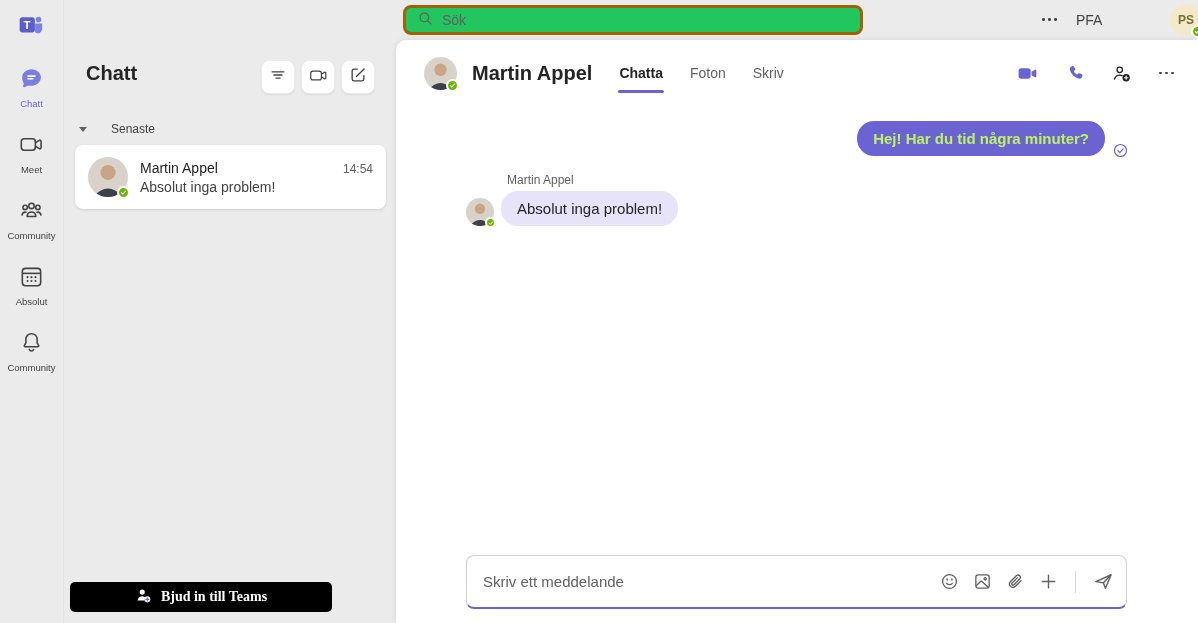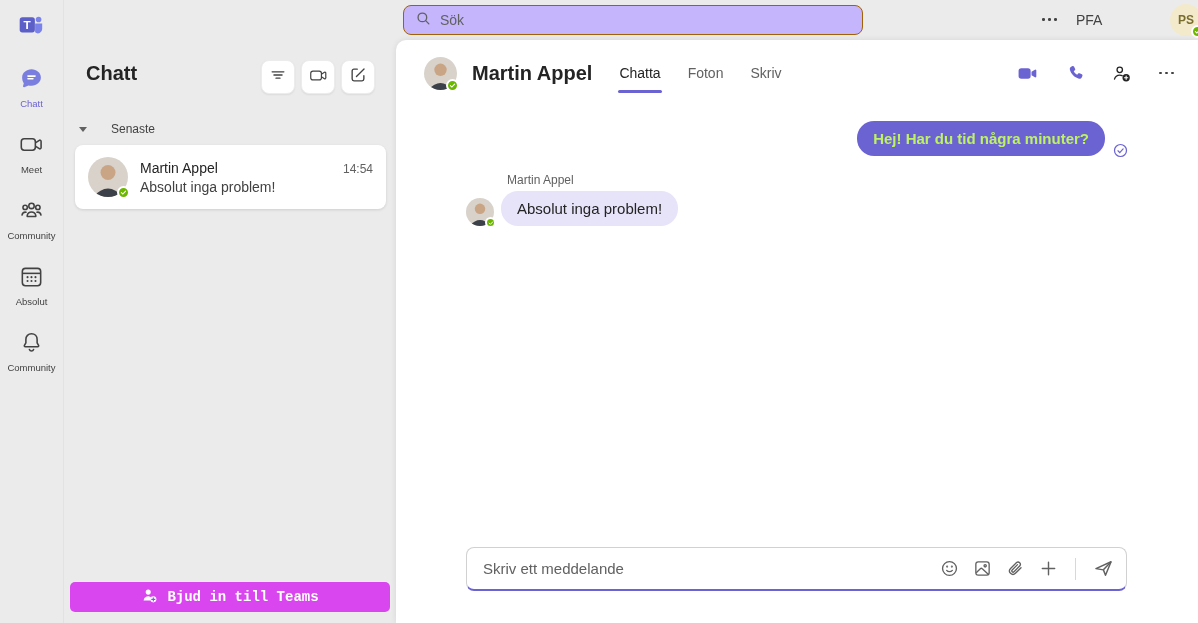--- a/index.html
+++ b/index.html
@@ -10,22 +10,22 @@
   
   .rail { position:absolute; left:0; top:0; width:64px; height:100%;
           border-right:1px solid #e2e2e2; display:flex; flex-direction:column; align-items:center; }
   .rail-logo { margin-top:11px; margin-bottom:24px; }
   .rail-item { display:flex; flex-direction:column; align-items:center; gap:3px;
                margin-bottom:23px; cursor:pointer; }
   .rail-item .lbl { font-size:9.5px; color:#424242; }
   .rail-item.active .lbl { color:#6C63D2; }
 
   
-  .search { position:absolute; left:403px; top:5px; width:460px; height:30px; background:#c4b5fd;
-            border:1px solid #a16207; border-radius:8px; display:flex; align-items:center;
+  .search { position:absolute; left:403px; top:5px; width:460px; height:30px; background:#22c55e;
+            border:3px solid #a16207; border-radius:8px; display:flex; align-items:center;
             gap:9px; padding:0 12px; }
   .search input { flex:1; border:none; outline:none; background:transparent; font-size:14px;
                   color:#242424; font-family:inherit; }
   ::placeholder { color:#616161; opacity:1; }
   .dots { display:flex; gap:3.5px; align-items:center; }
   .dots i { width:2.6px; height:2.6px; border-radius:50%; background:#424242; }
   .topbar-more { position:absolute; left:1042px; top:18px; cursor:pointer; }
   .pfa { position:absolute; left:1076px; top:12px; font-size:14px; color:#424242; cursor:pointer; }
   .avatar-ps { position:absolute; left:1170px; top:4px; width:32px; height:32px; border-radius:50%;
                background:#F2EACB; color:#7A6E2F; display:flex; align-items:center; justify-content:center;
@@ -43,57 +43,57 @@
   .caret { width:0; height:0; border-left:4px solid transparent; border-right:4px solid transparent;
            border-top:5px solid #616161; }
   .chat-card { position:absolute; left:11px; top:145px; width:311px; height:64px; background:#fff;
                border-radius:8px; box-shadow:0 1px 3px rgba(0,0,0,.12); display:flex; align-items:center;
                gap:12px; padding:0 13px; cursor:pointer; }
   .card-main { flex:1; min-width:0; }
   .card-top { display:flex; justify-content:space-between; align-items:baseline; }
   .card-name { font-size:14px; color:#242424; }
   .card-time { font-size:12px; color:#616161; }
   .card-preview { font-size:14px; color:#424242; margin-top:3px; }
-  .invite { position:absolute; left:6px; bottom:11px; width:320px; height:30px; background:#d946ef;
+  .invite { position:absolute; left:6px; bottom:11px; width:262px; height:30px; background:#000000;
             border:none; border-radius:5px; color:#fff; font-size:14px; font-weight:bold;
             display:flex; align-items:center; justify-content:center; gap:9px; cursor:pointer;
-            font-family:Liberation Mono, monospace; }
+            font-family:Liberation Serif, serif; }
 
   
   .avatar { position:relative; flex:none; }
   .avatar .ph { border-radius:50%; overflow:hidden; display:block; }
   .badge { position:absolute; right:-2px; bottom:-2px; width:13px; height:13px; border-radius:50%;
            background:#6BB700; border:2px solid #fff; display:flex; align-items:center; justify-content:center; }
   .badge svg { display:block; }
 
   
   .main { position:absolute; left:396px; top:40px; right:0; bottom:0; background:#fff;
           border-radius:10px 0 0 0; box-shadow:0 0 6px rgba(0,0,0,.09); }
   .chat-header { position:absolute; left:0; right:0; top:0; height:66px; display:flex;
                  align-items:center; padding:0 24px 0 28px; }
   .chat-name { font-size:20px; font-weight:bold; color:#242424; margin-left:15px; }
   .tabs { display:flex; gap:27px; margin-left:27px; font-size:14px; }
   .tab { position:relative; color:#616161; cursor:pointer; }
-  .tab.active { color:#242424; font-weight:normal; }
+  .tab.active { color:#242424; font-weight:bold; }
   .tab.active::after { content:""; position:absolute; left:-1px; right:-1px; bottom:-12px; height:3px;
                        border-radius:2px; background:#6C63D2; }
   .header-actions { margin-left:auto; display:flex; align-items:center; gap:27px; }
   .header-actions > span { cursor:pointer; display:flex; }
 
   .messages { position:absolute; left:0; right:0; top:66px; bottom:92px; padding:0 70px; }
   .date-divider { text-align:center; font-size:12px; color:#616161; margin-top:36px; }
   .row-sent { display:flex; justify-content:flex-end; align-items:flex-end; gap:8px; margin-top:15px; }
   .bubble-sent { background:#6C63D2; color:#bef264; font-size:15px; font-weight:600;
                  padding:8px 16px; border-radius:17px; line-height:19px; }
   .recv-name { font-size:12px; color:#616161; margin:17px 0 4px 41px; }
   .row-recv { display:flex; align-items:flex-end; gap:7px; }
   .bubble-recv { background:#E7E3F9; color:#242424; font-size:15px; padding:8px 16px;
                  border-radius:17px; line-height:19px; }
 
-  .composer { position:absolute; left:70px; right:71px; bottom:32px; height:44px; background:#fff;
+  .composer { position:absolute; left:70px; right:71px; bottom:14px; height:54px; background:#fff;
               border:1px solid #d1d1d1; border-bottom:2px solid #6C63D2; border-radius:8px;
               display:flex; align-items:center; padding:0 12px 0 16px; }
   .composer input { flex:1; border:none; outline:none; background:transparent; font-size:15px;
                     color:#242424; font-family:inherit; }
   .composer-icons { display:flex; align-items:center; gap:14px; }
   .composer-icons > span { cursor:pointer; display:flex; }
   .vdiv { width:1px; height:22px; background:#d8d8d8; margin:0 3px; }
 </style>
 </head>
 <body>

